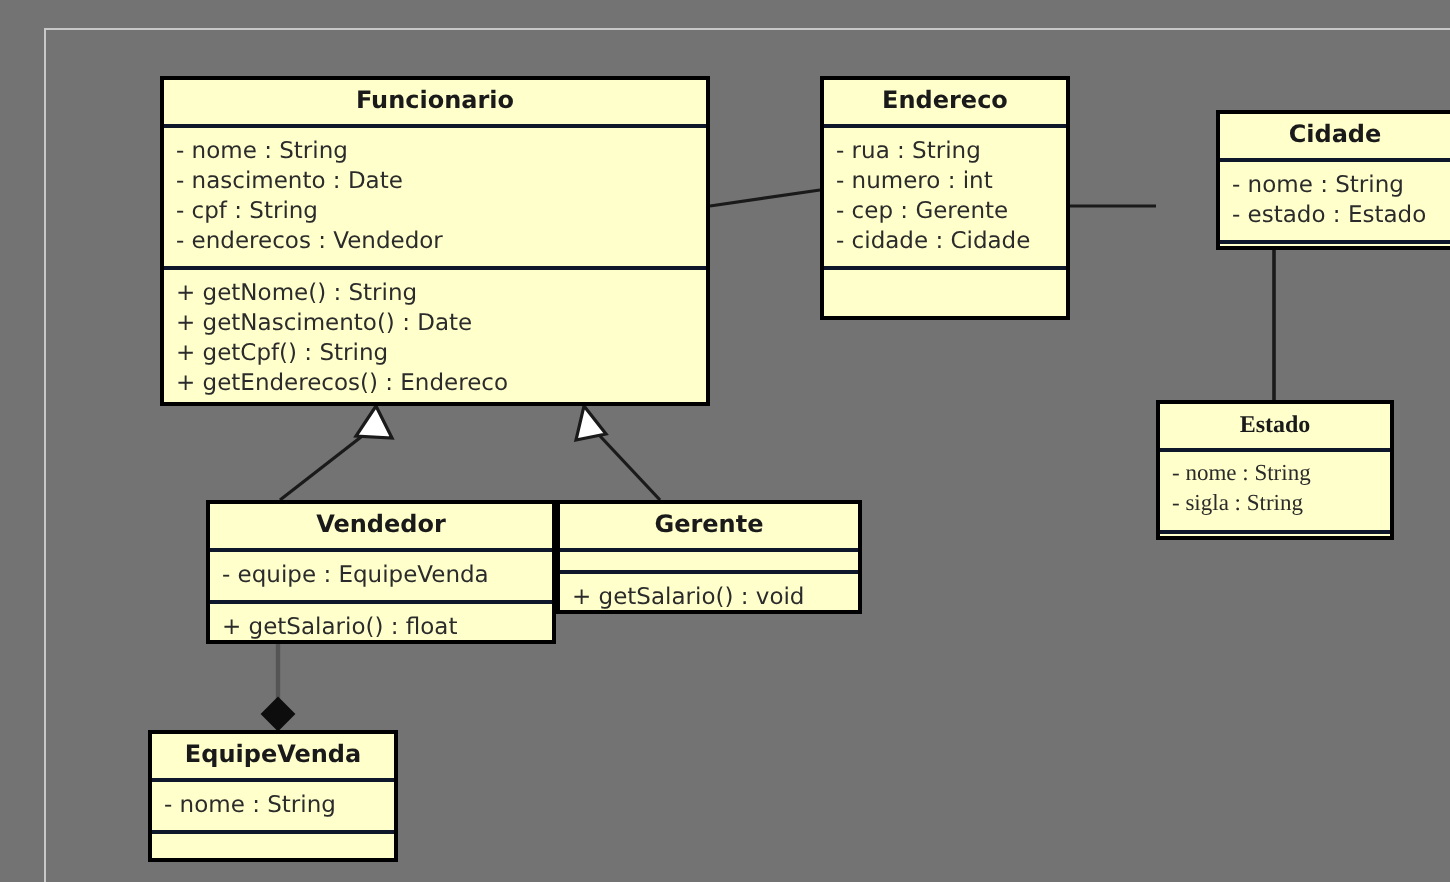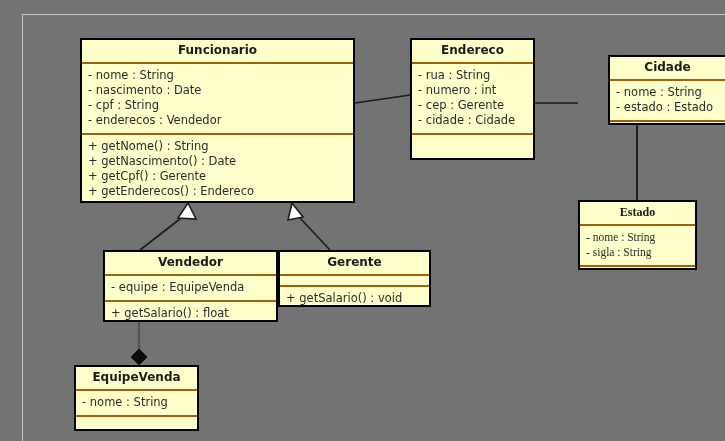--- a/index.html
+++ b/index.html
@@ -37,21 +37,21 @@
   }
   .uml-title {
     text-align: center;
     font-weight: bold;
     font-size: 12px;
     color: #1a1a1a;
     padding: 4px 4px 5px 4px;
     line-height: 13px;
   }
   .uml-sep {
-    border-top: 2px solid #a16207;
+    border-top: 2px solid #0f172a;
   }
   .uml-compartment {
     padding: 4px 6px 5px 6px;
   }
   .uml-compartment.empty {
     padding: 0;
     height: 9px;
   }
   .uml-member {
     font-size: 11.5px;
@@ -98,21 +98,21 @@
     <div class="uml-title">Funcionario</div>
     <div class="uml-compartment uml-sep">
       <div class="uml-member">- nome : String</div>
       <div class="uml-member">- nascimento : Date</div>
       <div class="uml-member">- cpf : String</div>
       <div class="uml-member">- enderecos : Vendedor</div>
     </div>
     <div class="uml-compartment uml-sep">
       <div class="uml-member">+ getNome() : String</div>
       <div class="uml-member">+ getNascimento() : Date</div>
-      <div class="uml-member">+ getCpf() : Gerente</div>
+      <div class="uml-member">+ getCpf() : String</div>
       <div class="uml-member">+ getEnderecos() : Endereco</div>
     </div>
   </div>
 
   <div class="uml-class" style="left:410px; top:38px; width:125px; height:122px;">
     <div class="uml-title">Endereco</div>
     <div class="uml-compartment uml-sep">
       <div class="uml-member">- rua : String</div>
       <div class="uml-member">- numero : int</div>
       <div class="uml-member">- cep : Gerente</div>

